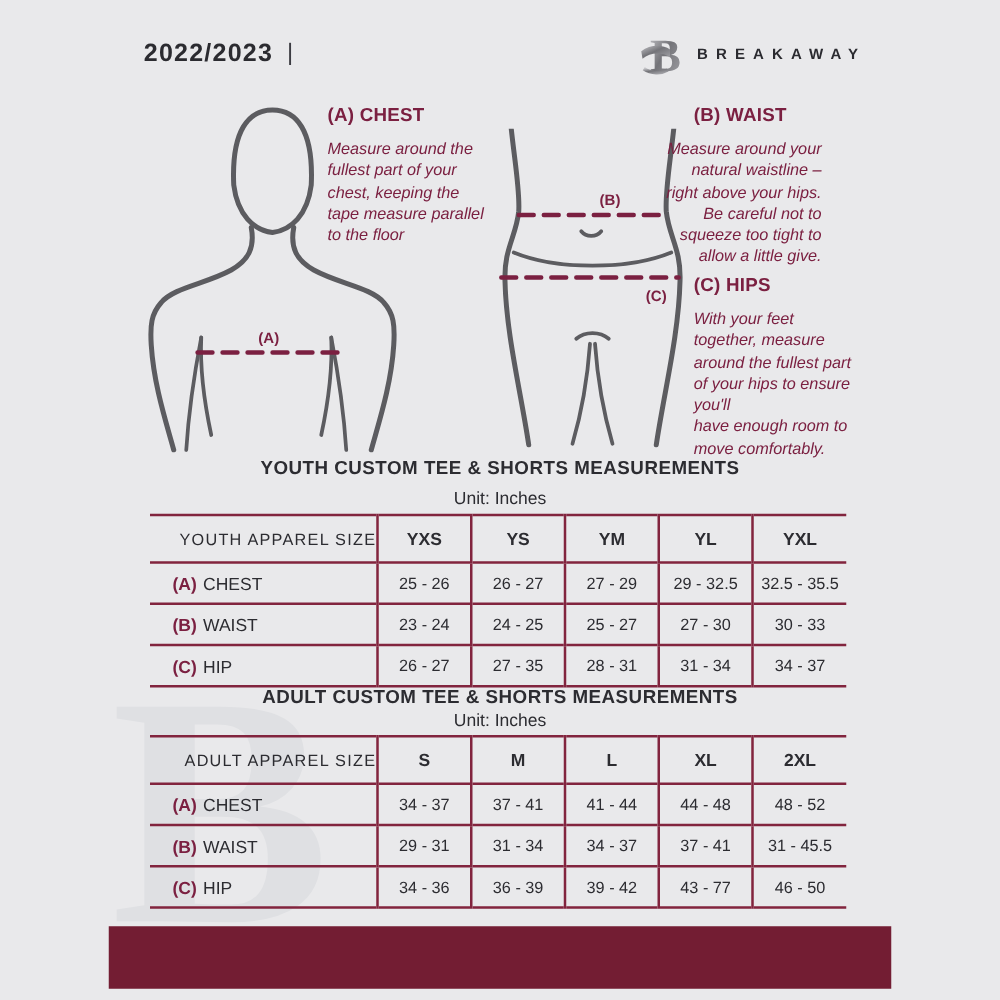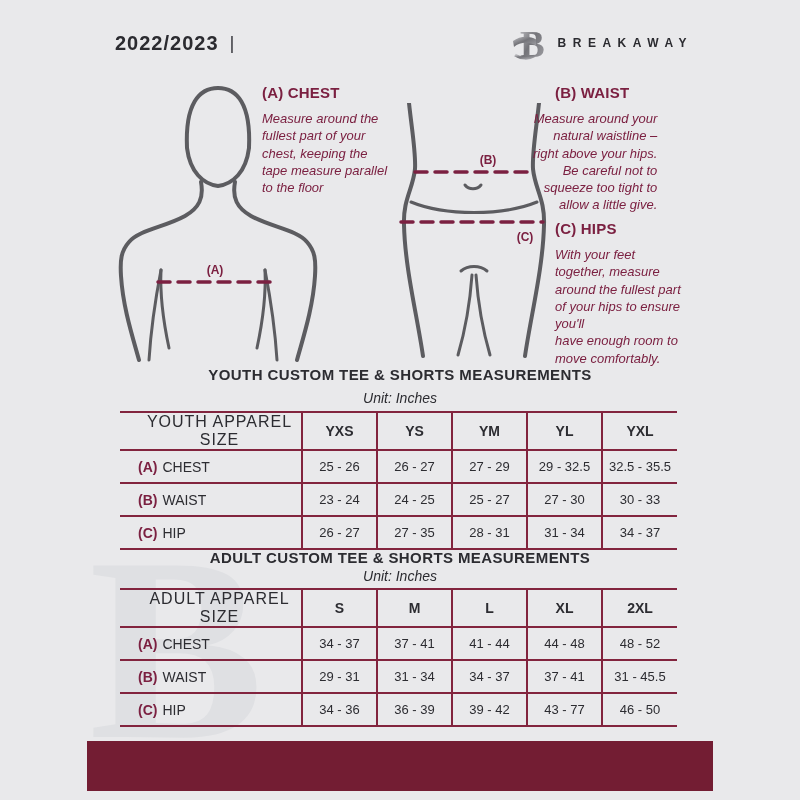--- a/index.html
+++ b/index.html
@@ -40,34 +40,34 @@
   .sil { stroke:#5c5c60; stroke-width:4; }
   .sil-thin { stroke:#5c5c60; stroke-width:3; }
   .dash { stroke:#7b2041; stroke-width:3.5; stroke-dasharray:12 8; }
   .mark-txt { font-family:"Liberation Sans", sans-serif; font-size:12px;
               font-weight:700; fill:#7b2041; }
 
   
   .sec-title { position:absolute; left:0; width:630px; text-align:center; z-index:1;
                font-size:15px; font-weight:700; letter-spacing:0.4px; color:#2c2c31; }
   .sec-unit  { position:absolute; left:0; width:630px; text-align:center; z-index:1;
-               font-size:14px; font-style:italic; color:#2c2c31; }
+               font-size:14px; color:#2c2c31; }
 
   
   table.sizes { position:absolute; left:35px; border-collapse:collapse;
                 table-layout:fixed; width:557px; z-index:1; }
   table.sizes col.c0 { width:182px; }
   table.sizes col.cn { width:75px; }
   table.sizes tr { border-bottom:2px solid #82243e; }
   table.sizes thead tr { border-top:2px solid #82243e; }
   table.sizes th + th, table.sizes td + td { border-left:2px solid #82243e; }
   table.sizes th { height:36px; padding:0; font-size:14px; font-weight:700;
                    color:#2c2c31; text-align:center; }
-  table.sizes th.rowhead { font-size:16px; font-weight:400; letter-spacing:1px;
-                           text-align:center; padding-left:18px; }
+  table.sizes th.rowhead { font-size:13px; font-weight:400; letter-spacing:1px;
+                           text-align:right; padding-left:18px; }
   table.sizes td { height:31px; padding:0; font-size:13px; color:#2c2c31;
                    text-align:center; }
   table.sizes td.lab { text-align:left; padding-left:18px; font-size:14px; }
   .mk { color:#7b2041; font-weight:700; margin-right:5px; }
 
   
   .footer-bar { position:absolute; left:2px; top:741px; width:626px; height:50px;
                 background:#731d33; z-index:1; }
 </style>
 </head>

